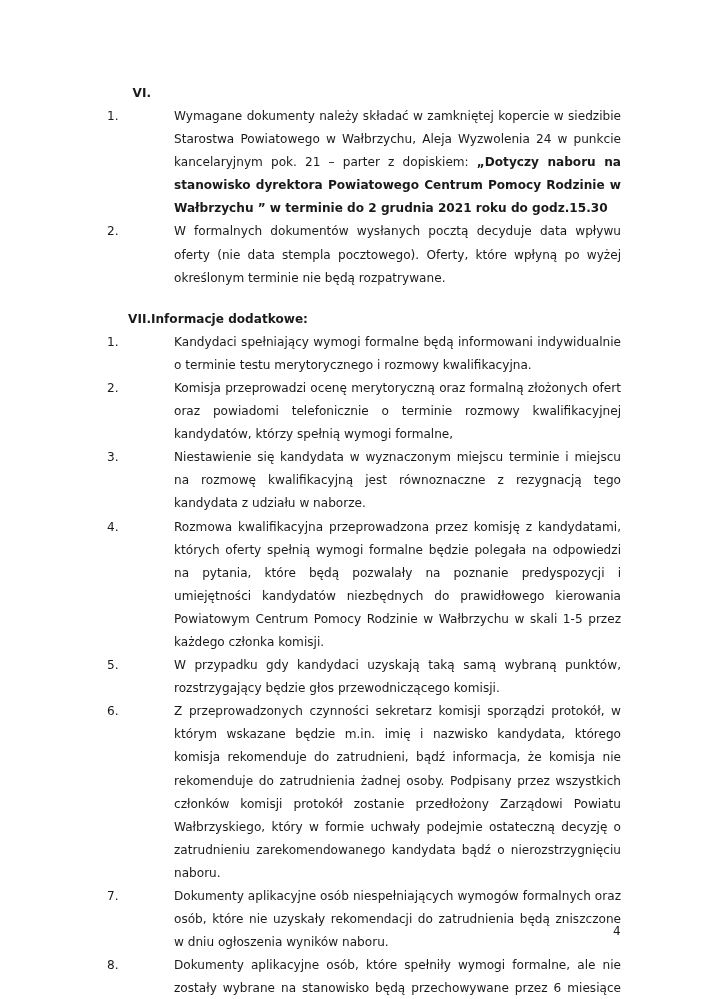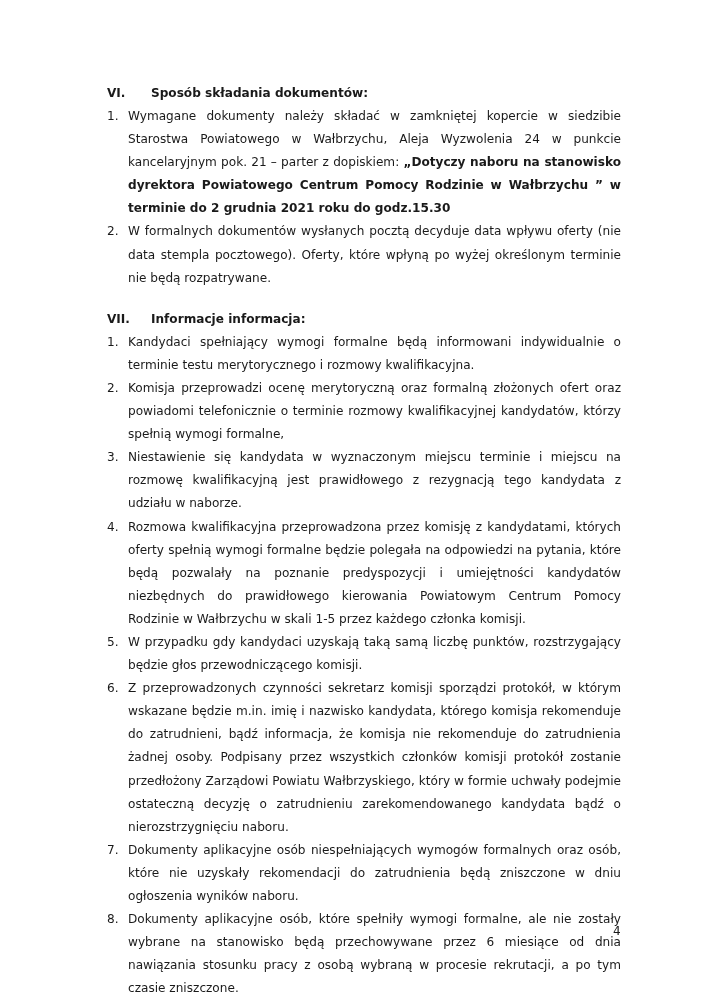--- a/index.html
+++ b/index.html
@@ -1,73 +1,72 @@
 <!DOCTYPE html>
 <html><head>
 <meta charset="utf-8">
 <style>
   html, body { margin: 0; padding: 0; background: #ffffff; }
   body { width: 706px; height: 999px; position: relative; overflow: hidden;
          font-family: "DejaVu Sans", sans-serif; color: #1a1a1a; }
   .page { position: absolute; left: 107px; top: 82px; width: 514px; font-size: 12.1px; line-height: 23.1px; }
   .heading { font-weight: bold; display: flex; height: 23px; }
-  .heading .num { width: 44px; }
+  .heading .num { width: 44px; text-align: right; }
   .list { margin: 0; padding: 0; list-style: none; }
   .item { display: flex; }
   .item .n { width: 21px; flex: 0 0 21px; }
-  .item .t { flex: 1; text-align: justify; }
+  .item .t { flex: 1; text-align: justify; margin-left: 46px; }
   .gap { height: 18px; }
   b { font-weight: bold; }
   .pagenum { position: absolute; left: 613px; top: 924px; font-size: 12px; }
 </style>
 </head>
 <body>
 
 <div class="page">
   <div class="heading">
     <span class="num">VI.</span>
-    <span>Sposób składania dokumentów:</span>
   </div>
   <ol class="list">
     <li class="item">
       <span class="n">1.</span>
       <span class="t"><span>Wymagane dokumenty należy składać w zamkniętej kopercie w siedzibie Starostwa Powiatowego w Wałbrzychu, Aleja Wyzwolenia 24 w punkcie kancelaryjnym pok. 21 – parter z dopiskiem: </span><b>„Dotyczy naboru na stanowisko dyrektora Powiatowego Centrum Pomocy Rodzinie w Wałbrzychu ” w terminie do 2 grudnia 2021 roku do godz.15.30</b></span>
     </li>
     <li class="item">
       <span class="n">2.</span>
       <span class="t">W formalnych dokumentów wysłanych  pocztą decyduje data wpływu oferty (nie data stempla pocztowego). Oferty, które wpłyną po wyżej określonym terminie nie będą rozpatrywane.</span>
     </li>
   </ol>
 
   <div class="gap"></div>
 
   <div class="heading">
     <span class="num">VII.</span>
-    <span>Informacje informacja:</span>
+    <span>Informacje dodatkowe:</span>
   </div>
   <ol class="list" id="vii-list">
       <li class="item">
         <span class="n">1.</span>
         <span class="t">Kandydaci spełniający wymogi formalne będą informowani indywidualnie o terminie testu merytorycznego i rozmowy kwalifikacyjna.</span>
       </li>
       <li class="item">
         <span class="n">2.</span>
         <span class="t">Komisja przeprowadzi ocenę merytoryczną oraz formalną złożonych ofert oraz powiadomi telefonicznie o terminie rozmowy kwalifikacyjnej kandydatów, którzy spełnią wymogi formalne,</span>
       </li>
       <li class="item">
         <span class="n">3.</span>
-        <span class="t">Niestawienie się kandydata w wyznaczonym miejscu terminie i miejscu na rozmowę kwalifikacyjną jest prawidłowego z rezygnacją tego kandydata z udziału w naborze.</span>
+        <span class="t">Niestawienie się kandydata w wyznaczonym miejscu terminie i miejscu na rozmowę kwalifikacyjną jest równoznaczne z rezygnacją tego kandydata z udziału w naborze.</span>
       </li>
       <li class="item">
         <span class="n">4.</span>
         <span class="t">Rozmowa kwalifikacyjna przeprowadzona przez komisję z kandydatami, których oferty spełnią wymogi formalne będzie polegała na odpowiedzi na pytania, które będą pozwalały na poznanie predyspozycji i umiejętności kandydatów niezbędnych do prawidłowego kierowania Powiatowym Centrum Pomocy Rodzinie w Wałbrzychu w skali 1-5 przez każdego członka komisji.</span>
       </li>
       <li class="item">
         <span class="n">5.</span>
-        <span class="t">W przypadku gdy kandydaci uzyskają taką samą liczbę punktów, rozstrzygający będzie głos przewodniczącego komisji.</span>
+        <span class="t">W przypadku gdy kandydaci uzyskają taką samą wybraną punktów, rozstrzygający będzie głos przewodniczącego komisji.</span>
       </li>
       <li class="item">
         <span class="n">6.</span>
         <span class="t">Z przeprowadzonych czynności sekretarz komisji sporządzi protokół, w którym wskazane będzie m.in. imię i nazwisko kandydata, którego komisja rekomenduje do zatrudnieni, bądź informacja, że komisja nie rekomenduje do zatrudnienia żadnej osoby. Podpisany przez wszystkich członków komisji protokół zostanie przedłożony Zarządowi Powiatu Wałbrzyskiego, który w formie uchwały podejmie ostateczną decyzję o zatrudnieniu zarekomendowanego kandydata bądź o nierozstrzygnięciu naboru.</span>
       </li>
       <li class="item">
         <span class="n">7.</span>
         <span class="t">Dokumenty aplikacyjne osób niespełniających wymogów formalnych oraz osób, które nie uzyskały rekomendacji do zatrudnienia będą zniszczone w dniu ogłoszenia wyników naboru.</span>
       </li>
       <li class="item">

